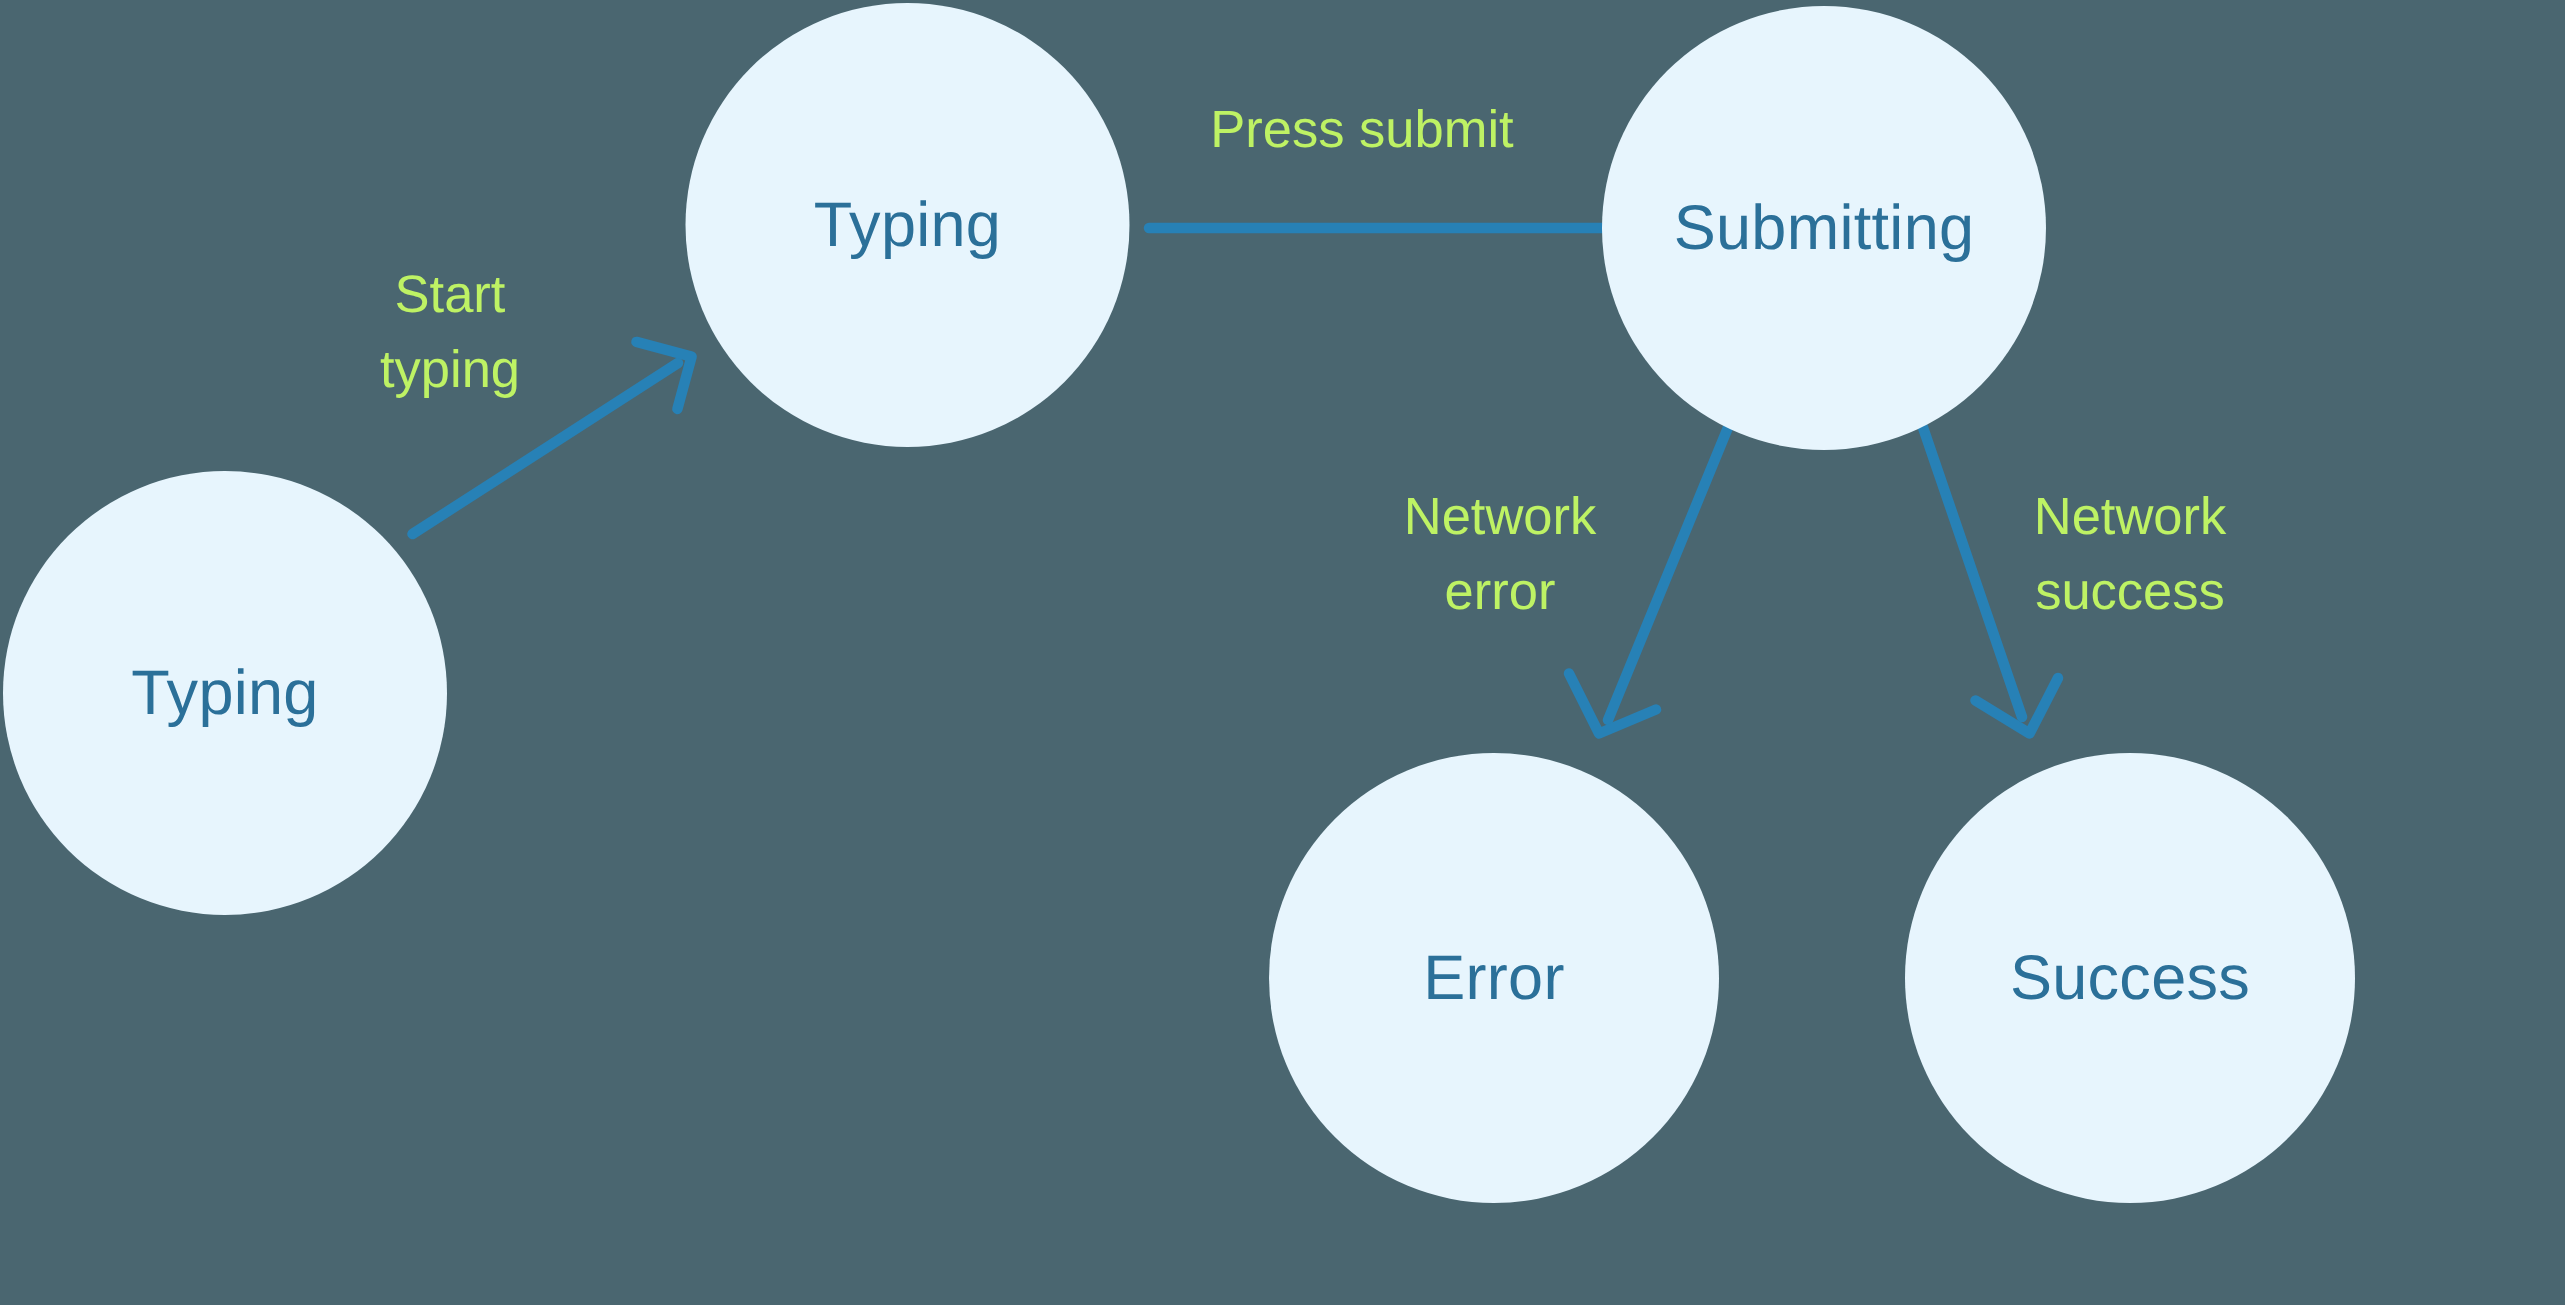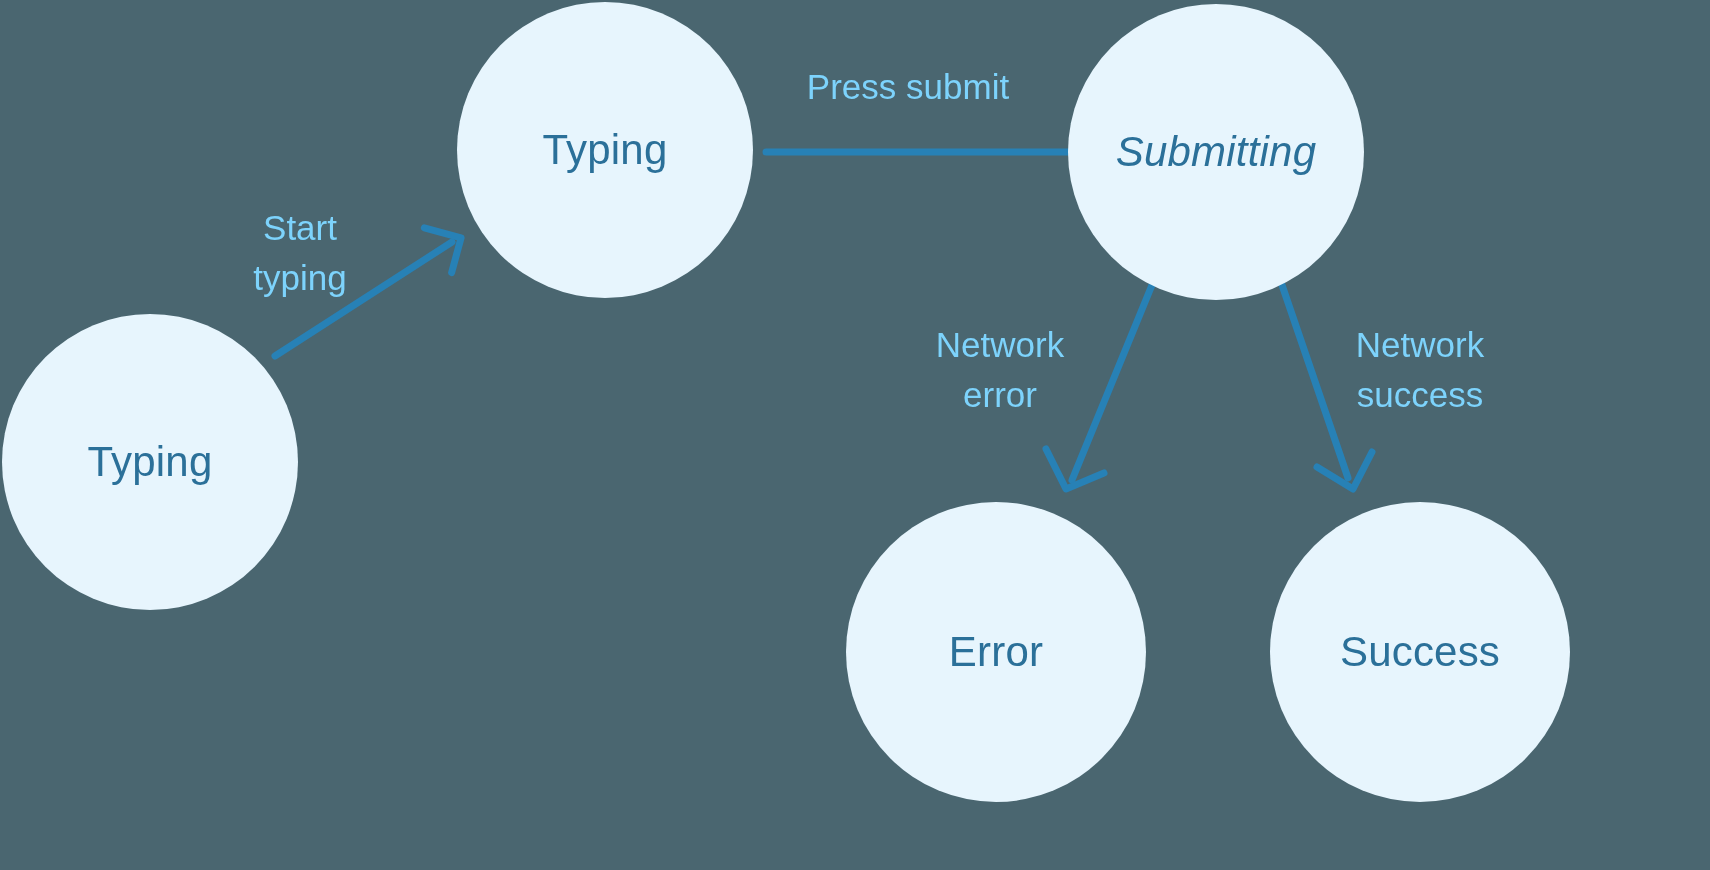--- a/index.html
+++ b/index.html
@@ -41,21 +41,21 @@
     font-size: 42px;
     font-weight: 400;
     letter-spacing: 0.2px;
     line-height: 1.1;
     text-align: center;
     white-space: nowrap;
     user-select: none;
   }
   .edge-label {
     position: absolute;
-    color: #7dd3fc;
+    color: #bef264;
     font-size: 35px;
     font-weight: 400;
     line-height: 1.42;
     text-align: center;
     white-space: pre-line;
     user-select: none;
   }
 </style>
 </head>
 <body>
@@ -86,33 +86,33 @@
   </svg>
 
   <div class="node" style="left:2px; top:314px; width:296px; height:296px;">
     <span class="node-label">Typing</span>
   </div>
 
   <div class="node" style="left:457px; top:2px; width:296px; height:296px;">
     <span class="node-label">Typing</span>
   </div>
 
-  <div class="node" style="left:1068px; top:4px; width:296px; height:296px;font-style:italic;">
+  <div class="node" style="left:1068px; top:4px; width:296px; height:296px;">
     <span class="node-label">Submitting</span>
   </div>
 
   <div class="node" style="left:846px; top:502px; width:300px; height:300px;">
     <span class="node-label">Error</span>
   </div>
 
   <div class="node" style="left:1270px; top:502px; width:300px; height:300px;">
     <span class="node-label">Success</span>
   </div>
 
-  <div class="edge-label" style="left:200px; top:172px; width:200px;margin-top:31px;">Start
+  <div class="edge-label" style="left:200px; top:172px; width:200px;">Start
 typing</div>
 
   <div class="edge-label" style="left:758px; top:62px; width:300px;">Press submit</div>
 
   <div class="edge-label" style="left:900px; top:320px; width:200px;">Network
 error</div>
 
   <div class="edge-label" style="left:1320px; top:320px; width:200px;">Network
 success</div>
 

